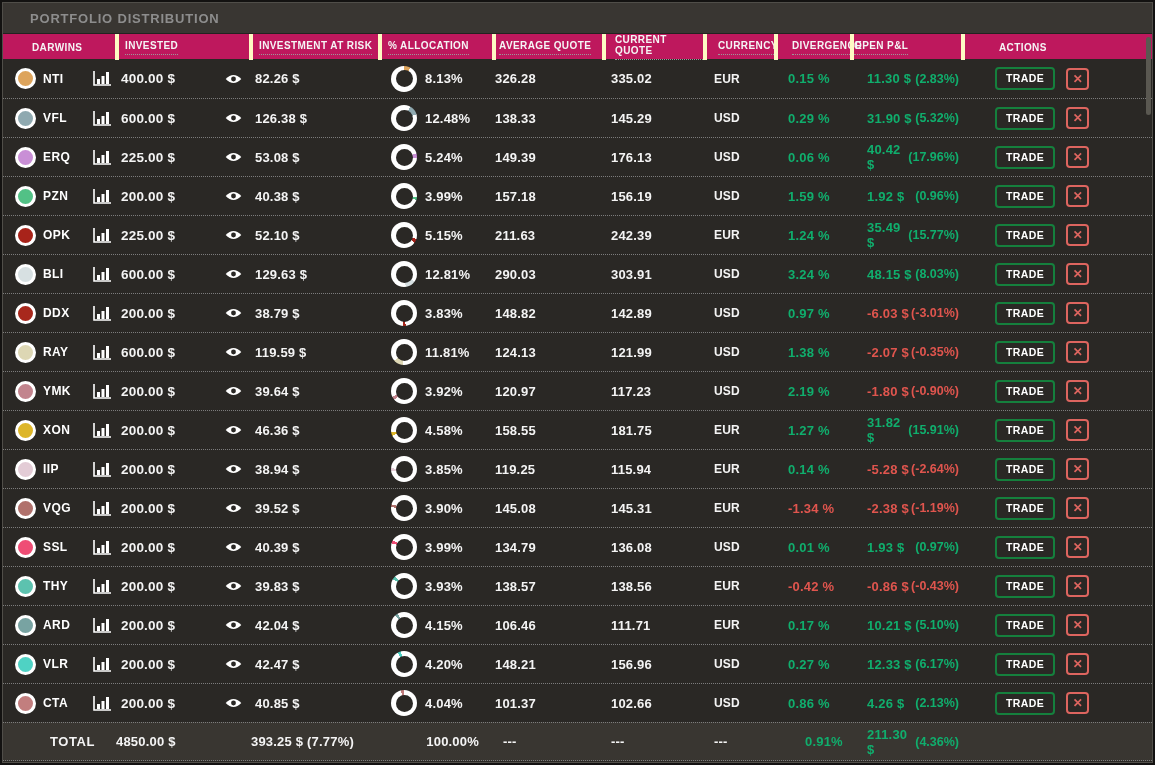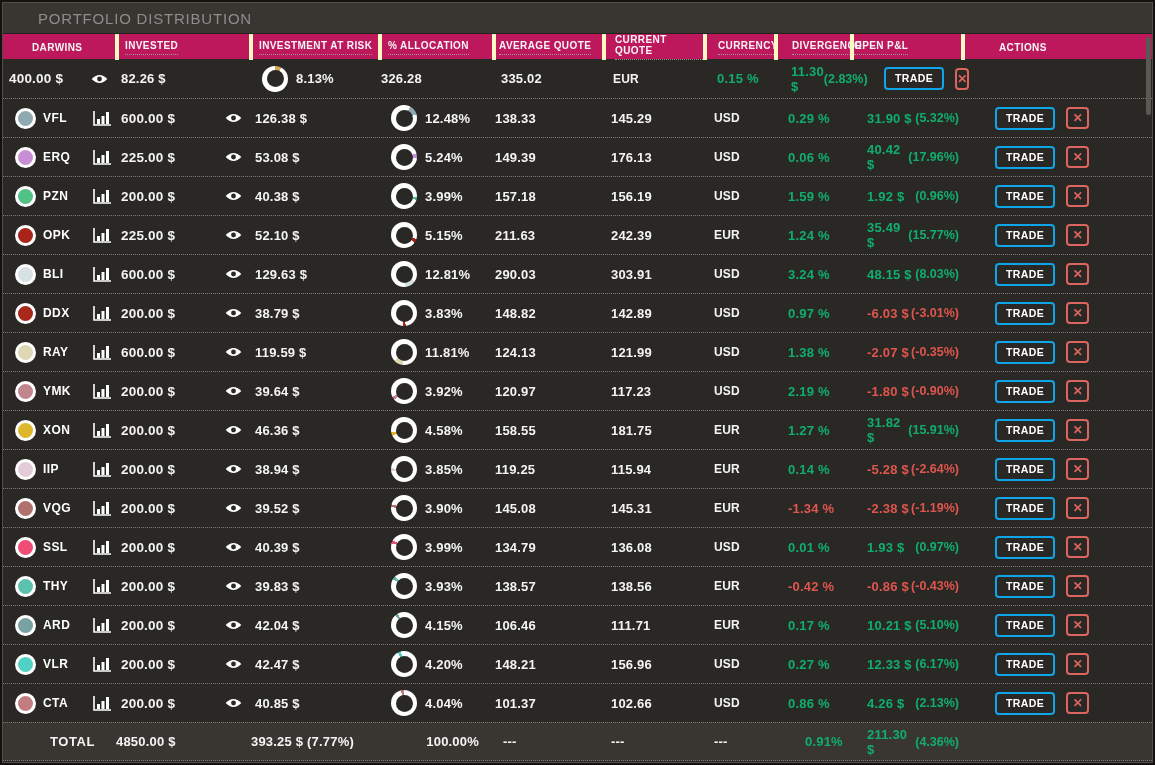--- a/index.html
+++ b/index.html
@@ -3,21 +3,21 @@
 <meta charset="utf-8">
 <style>
   * { margin:0; padding:0; box-sizing:border-box; }
   html,body { width:1155px; height:765px; background:#131211; overflow:hidden;
               font-family:"Liberation Sans", sans-serif; }
   .panel { position:absolute; inset:2px; background:#2a2825; border:1px solid #504e49; }
 
   
   .title-bar { height:31px; background:#393632; display:flex; align-items:center;
                padding-left:27px; border-bottom:1px solid #232220; }
-  .title-bar .title { color:#8d8d8d; font-size:15px; font-weight:400; letter-spacing:.8px;margin-left:8px; }
+  .title-bar .title { color:#8d8d8d; font-size:13px; font-weight:700; letter-spacing:.8px; }
 
   
   .grid { display:grid; grid-template-columns:112px 134px 129px 114px 110px 101px 71px 76px 111px auto;
           align-items:center; }
 
   
   .head { height:25px; background:#be185d; }
   .hcell { height:100%; display:flex; align-items:center; padding-left:6px;
            border-left:4px solid #fef9c3; }
   .hcell:first-child { border-left:none; padding-left:29px; }
@@ -48,21 +48,21 @@
   .c-avg { padding-left:3px; }
   .c-cur { padding-left:9px; }
   .c-ccy { padding-left:11px; } .c-ccy .val { font-size:12px; }
   .c-div { padding-left:14px; }
   .c-pnl { padding-left:17px; padding-right:2px; }
   .c-pnl .pct { margin-left:auto; font-size:12.5px; font-weight:600; }
   .pos { color:#10ae6d !important; }
   .neg { color:#e0554e !important; }
 
   .c-act { padding-left:34px; gap:11px; }
-  .trade { background:transparent; border:2px solid #0ea5e9; border-radius:4px; color:#fff;
+  .trade { background:transparent; border:2px solid #15803d; border-radius:4px; color:#fff;
            font-family:"Liberation Sans",sans-serif; font-size:10.5px; font-weight:700;
            letter-spacing:.4px; padding:3px 9px 4px; cursor:pointer; }
   .close { background:transparent; border:2px solid #dd655f; border-radius:4px; color:#dd655f;
            width:23px; height:22px; font-size:12px; font-weight:700; cursor:pointer;
            display:flex; align-items:center; justify-content:center; line-height:1;
            font-family:"Liberation Sans",sans-serif; }
 
   
   .total { height:39px; background:#393631; border-top:1px dotted #7c7c7c;
            border-bottom:1px dotted #7c7c7c; }
@@ -114,20 +114,32 @@
     <div class="hcell u h-pnl">
         <span>OPEN P&amp;L</span>
       </div>
     <div class="hcell h-act">
         <span>ACTIONS</span>
       </div>
   </div>
 
   <div class="rows" id="rows">
   <div class="grid row">
+    <div class="cell c-darwin">
+      <span class="avatar" style="background: rgb(221, 164, 92);"></span>
+      <span class="dname">NTI</span>
+      <span class="chart-btn">
+        <svg width="20" height="17" viewBox="0 0 20 17">
+          <path d="M2 1 V15 H19" stroke="#fff" stroke-width="1.6" fill="none"></path>
+          <rect x="5" y="9" width="3" height="5" fill="#fff"></rect>
+          <rect x="9.5" y="6" width="3" height="8" fill="#fff"></rect>
+          <rect x="14" y="2" width="3" height="12" fill="#fff"></rect>
+        </svg>
+      </span>
+    </div>
     <div class="cell c-invested">
       <span class="val">400.00 $</span>
       <span class="eye">
         <svg width="17" height="12" viewBox="0 0 24 16">
           <path d="M1 8 Q12 -3.5 23 8 Q12 19.5 1 8 Z" fill="#fff"></path>
           <circle cx="12" cy="8" r="3.4" fill="#2a2825"></circle>
         </svg>
       </span>
     </div>
     <div class="cell c-risk">

